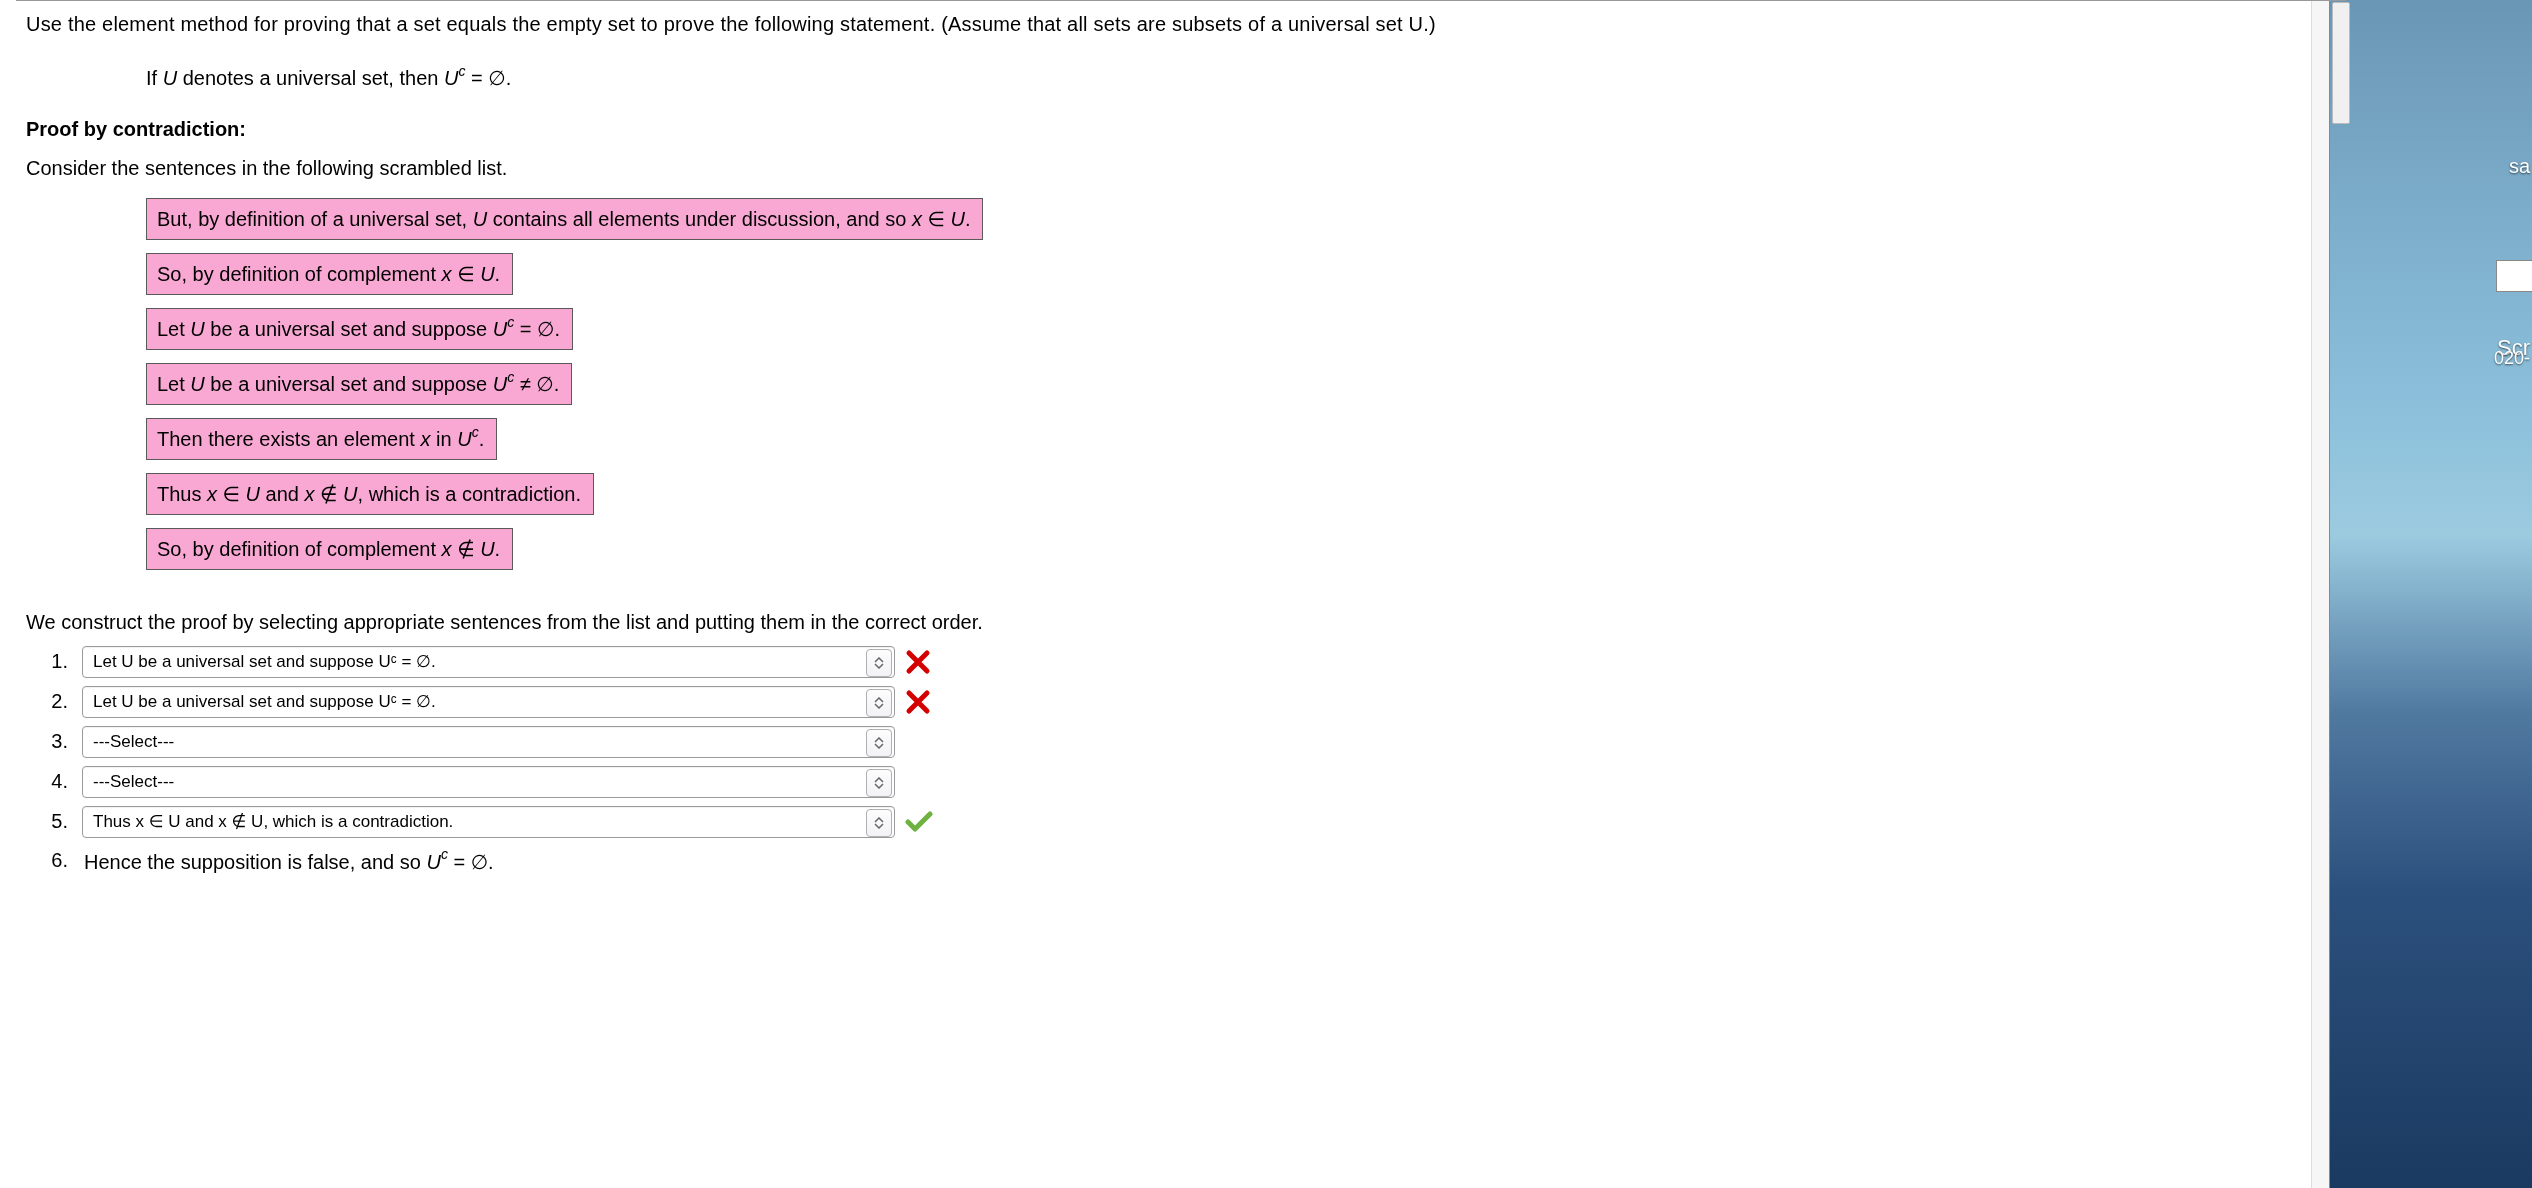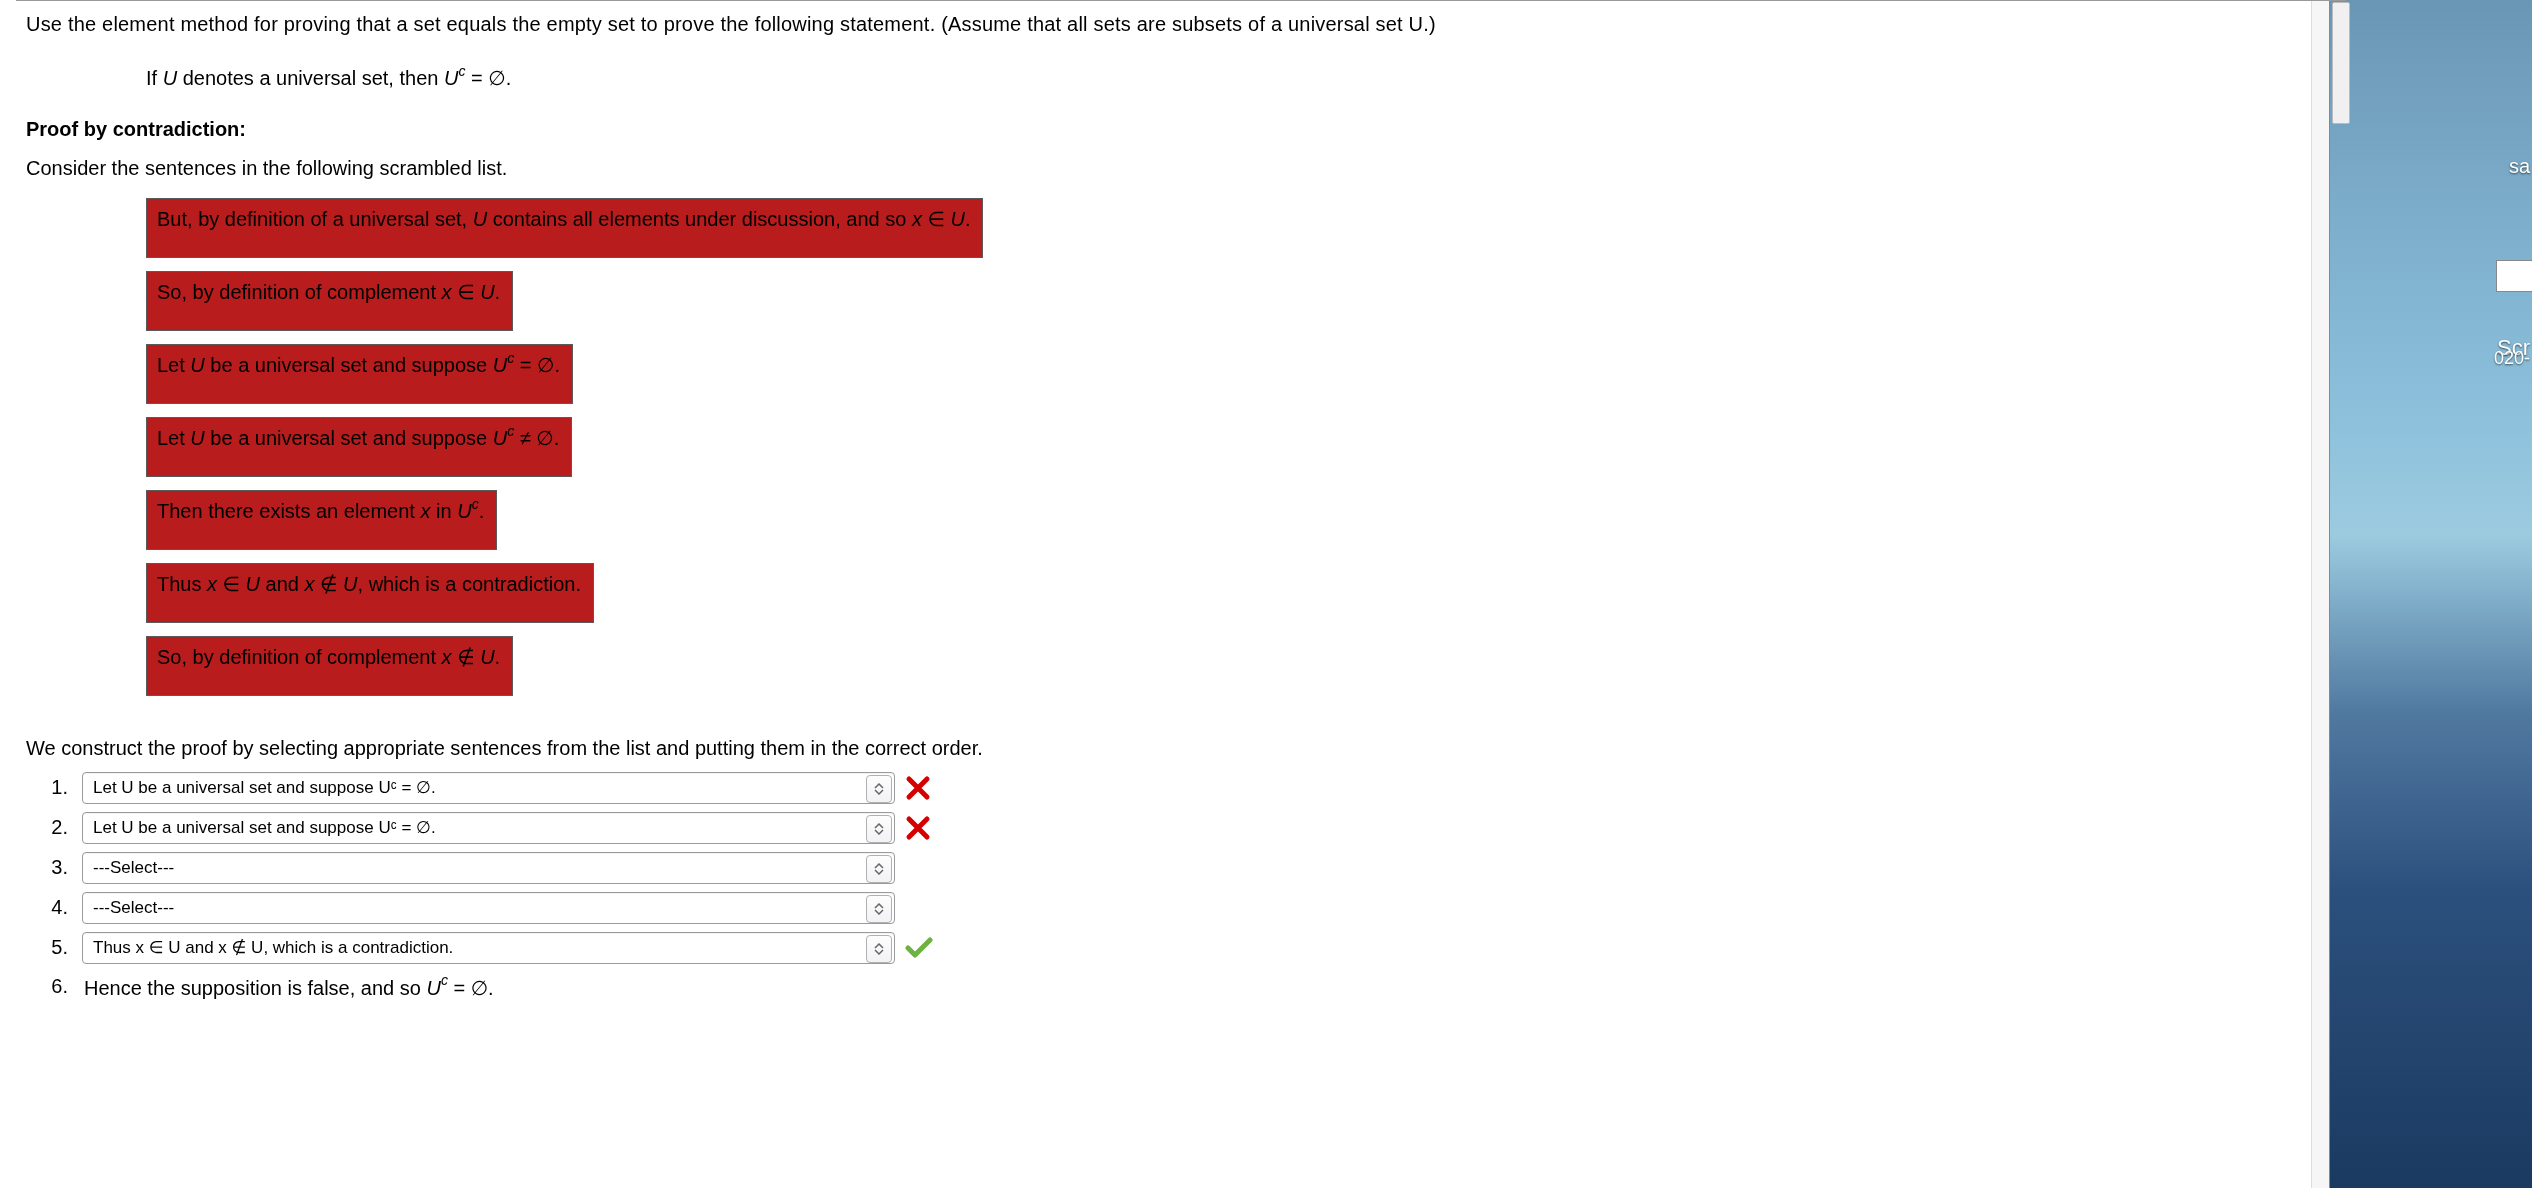--- a/index.html
+++ b/index.html
@@ -45,23 +45,23 @@
   }
   .sub {
     margin: 16px 0 0 10px;
   }
   .tile-col {
     margin-top: 18px;
     margin-left: 130px;
   }
   .tile {
     display: inline-block;
-    background: #b91c1c;
+    background: #f9a8d4;
     border: 1px solid #5a5a5a;
-    padding: 6px 12px 24px 10px;
+    padding: 6px 12px 6px 10px;
     margin-bottom: 13px;
     font-size: 20px;
     color: #000;
     white-space: nowrap;
   }
   .tile-row { line-height: 0; }
   .tile span { line-height: 28px; }
   .sentence {
     margin: 28px 0 0 10px;
   }

